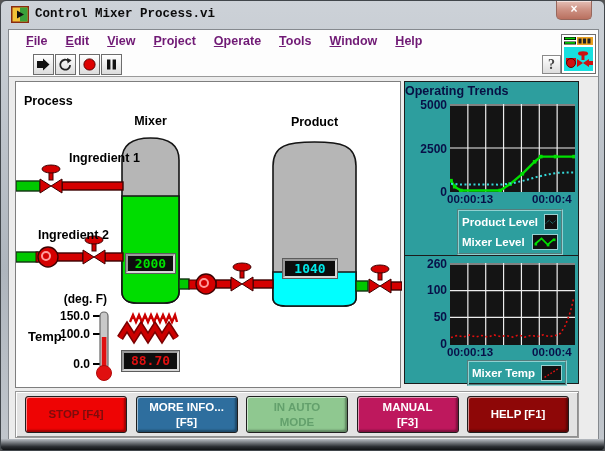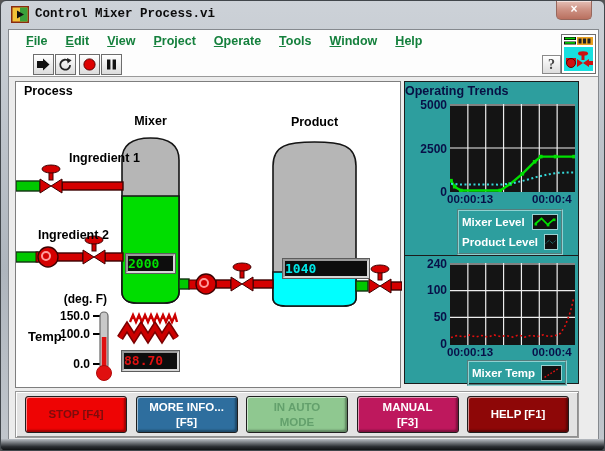--- a/index.html
+++ b/index.html
@@ -10,35 +10,35 @@
   
   .titlebar{position:absolute;left:0;top:0;width:100%;height:28px;}
   .tb-icon{position:absolute;left:10px;top:5px;width:18px;height:17px;}
   .tb-title{position:absolute;left:34px;top:0;height:28px;line-height:27px;font-size:12.5px;font-weight:700;color:#0b0b0b;font-family:Liberation Mono, monospace;}
   .close-btn{position:absolute;right:12px;top:0;width:36px;height:19px;border:1px solid #97675c;border-top:none;
     border-radius:0 0 5px 5px;background:linear-gradient(180deg,#e5c0b6,#cf9486 45%,#b9705f);color:#fff;
     font-size:12px;font-weight:700;text-align:center;line-height:17px;cursor:default;box-shadow:inset 0 1px 0 rgba(255,255,255,.55);}
   
   .content{position:absolute;left:7px;top:28px;width:591px;height:412px;background:#fff;border:1px solid #85898e;}
   .menubar{position:absolute;left:0;top:0;width:100%;height:22px;background:#fdfdfd;display:flex;align-items:center;padding-left:8px;}
-  .menu-item{padding:0 9px;font-size:12.5px;font-weight:700;color:#15803d;}
+  .menu-item{padding:0 9px;font-size:12.5px;font-weight:700;color:#701a75;}
   .menu-item u{text-decoration:underline;}
   .toolbar{position:absolute;left:0;top:22px;width:100%;height:25px;background:#fdfdfd;border-bottom:1px solid #9a9a9a;}
   .tool-btn{position:absolute;top:2px;width:21px;height:21px;border:1px solid #6d6d6d;background:linear-gradient(180deg,#ffffff,#dcdcdc);
     display:flex;align-items:center;justify-content:center;}
   .help-btn{position:absolute;left:533px;top:3px;width:19px;height:19px;border:1px solid #8a8a8a;background:linear-gradient(180deg,#fff,#ddd);
     text-align:center;line-height:17px;font-family:"Liberation Serif",serif;font-weight:700;font-size:14px;color:#444;}
   .vi-icon-box{position:absolute;left:552px;top:4px;width:35px;height:40px;border:1px solid #6e6e6e;background:#fff;padding:1px;}
   
   .frontpanel{position:absolute;left:0;top:47px;width:589px;height:363px;background:#ececec;}
   .process-box{position:absolute;left:6px;top:4px;width:386px;height:307px;background:#ffffff;border:1px solid #7e7e7e;}
   .plabel{position:absolute;font-size:12.5px;font-weight:700;color:#000;white-space:nowrap;}
   .scale-label{position:absolute;font-size:12px;font-weight:700;color:#000;text-align:right;width:46px;}
   .lcd{position:absolute;background:#0d0d0d;border:2px solid;border-color:#9a9a9a #d6d6d6 #d6d6d6 #9a9a9a;outline:1px solid #5c5c5c;
-    font-family:"DejaVu Sans Mono",monospace;font-weight:700;line-height:15px;font-size:13px;}
+    font-family:"DejaVu Sans Mono",monospace;font-weight:700;text-align:center;line-height:15px;font-size:13px;}
   
   .trend-panel{position:absolute;left:395px;width:175px;background:#2d9e9e;border:1px solid #1c1c1c;}
   .tp-top{top:4px;height:175px;}
   .tp-bottom{top:179px;height:128px;border-top:none;}
   .tp-title{position:absolute;left:0;top:2px;width:100%;font-size:12.5px;font-weight:700;color:#071043;}
   .axis-y{position:absolute;left:2px;width:40px;text-align:right;font-size:12px;font-weight:700;color:#081048;}
   .axis-x{position:absolute;font-size:11.5px;font-weight:700;color:#081048;white-space:nowrap;}
   .chart-svg{position:absolute;background:#141414;}
   .legend-box{position:absolute;border:2px groove #8fd0d0;padding:1px 3px;}
   .legend-row{display:flex;align-items:center;justify-content:space-between;height:20px;}
@@ -213,28 +213,28 @@
             <circle cx="88" cy="291" r="7.5" fill="#e01010" stroke="#b00a0a"></circle>
           </g>
 
           <g>
             <polyline points="114,240 117,233 120,240 123,233 126,240 129,233 132,240 135,233 138,240 141,233 144,240 147,233 150,240 153,233 156,240 159,233 161,240" fill="none" stroke="#cc0000" stroke-width="2.4"></polyline>
             <polyline points="104,256 111,245 118,256 125,245 132,256 139,245 146,256 153,245 160,256" fill="none" stroke="#7a0000" stroke-width="7"></polyline>
             <polyline points="104,256 111,245 118,256 125,245 132,256 139,245 146,256 153,245 160,256" fill="none" stroke="#cc0000" stroke-width="4"></polyline>
           </g>
         </svg>
 
-        <span class="plabel" style="left:8px;top:2px;">Process</span>
+        <span class="plabel" style="left:8px;top:12px;">Process</span>
         <span class="plabel" style="left:92px;top:32px;width:85px;text-align:center;">Mixer</span>
         <span class="plabel" style="left:256px;top:33px;width:85px;text-align:center;">Product</span>
         <span class="plabel" style="left:22px;top:69px;padding-left:31px;">Ingredient 1</span>
         <span class="plabel" style="left:22px;top:146px;">Ingredient 2</span>
 
         <div class="lcd" style="left:110px;top:172px;width:49px;height:19px;color:#00e000;">2000</div>
-        <div class="lcd" style="left:267px;top:177px;width:86px;height:19px;color:#00e8e8;">1040</div>
+        <div class="lcd" style="left:267px;top:177px;width:54px;height:19px;color:#00e8e8;">1040</div>
         <div class="lcd" style="left:106px;top:269px;width:57px;height:20px;color:#e01010;">88.70</div>
 
         <span class="scale-label" style="left:35px;top:210px;width:56px;">(deg. F)</span>
         <span class="scale-label" style="left:28px;top:227px;">150.0</span>
         <span class="scale-label" style="left:28px;top:245px;">100.0</span>
         <span class="scale-label" style="left:28px;top:275px;">0.0</span>
         <span class="plabel" style="left:12px;top:247px;font-size:13px;">Temp.</span>
       </div>
 
       <div class="trend-panel tp-top">
@@ -261,39 +261,39 @@
             <rect x="82.84" y="55.96" width="3.6" height="3.6" fill="#00e000"></rect>
             <rect x="88.99" y="50.800000000000004" width="3.6" height="3.6" fill="#00e000"></rect>
             <rect x="103.75" y="50.800000000000004" width="3.6" height="3.6" fill="#00e000"></rect>
             <rect x="122.2" y="50.800000000000004" width="3.6" height="3.6" fill="#00e000"></rect>
             <polyline points="1,79.776 10.84,80.464 50.2,80.636 62.5,79.26 74.8,76.336 87.1,72.896 99.4,70.144 108.01,68.768 124,68.424" fill="none" stroke="#35d8d8" stroke-width="2" stroke-dasharray="2 2.5"></polyline>
           </svg>
         <span class="axis-x" style="left:42px;top:111px;">00:00:13</span>
         <span class="axis-x" style="left:127px;top:111px;width:46px;overflow:hidden;">00:00:4</span>
         <div class="legend-box" style="left:52px;top:127px;width:106px;">
           <div class="legend-row">
+            <span class="legend-label">Product Level</span>
+            <svg class="legend-sample" viewBox="0 0 26 16">
+              <polyline points="2,11 9,4 16,11 23,5" fill="none" stroke="#35d8d8" stroke-width="1.6" stroke-dasharray="2 2"></polyline>
+            </svg>
+          </div>
+          <div class="legend-row">
             <span class="legend-label">Mixer Level</span>
             <svg class="legend-sample" viewBox="0 0 26 16">
               <polyline points="2,10 9,4 16,11 23,5" fill="none" stroke="#00e000" stroke-width="2"></polyline>
               <rect x="1" y="9" width="3" height="3" fill="#00e000"></rect>
                 <rect x="15" y="10" width="3" height="3" fill="#00e000"></rect>
                 <rect x="22" y="4" width="3" height="3" fill="#00e000"></rect>
             </svg>
           </div>
-          <div class="legend-row">
-            <span class="legend-label">Product Level</span>
-            <svg class="legend-sample" viewBox="0 0 26 16">
-              <polyline points="2,11 9,4 16,11 23,5" fill="none" stroke="#35d8d8" stroke-width="1.6" stroke-dasharray="2 2"></polyline>
-            </svg>
-          </div>
         </div>
       </div>
 
       <div class="trend-panel tp-bottom">
-        <span class="axis-y" style="top:1px;">240</span>
+        <span class="axis-y" style="top:1px;">260</span>
         <span class="axis-y" style="top:27px;">100</span>
         <span class="axis-y" style="top:54px;">50</span>
         <span class="axis-y" style="top:81px;">0</span>
         <svg class="chart-svg" style="left:45px;top:7px;" width="125" height="82" viewBox="0 0 125 82">
             <line x1="0" y1="54.333333333333336" x2="125" y2="54.333333333333336" stroke="#ededed" stroke-width="1.2"></line>
             <line x1="0" y1="27.66666666666667" x2="125" y2="27.66666666666667" stroke="#ededed" stroke-width="1.2"></line>
             <line x1="0" y1="1" x2="125" y2="1" stroke="#ededed" stroke-width="1.2"></line>
             <line x1="17.857142857142858" y1="0" x2="17.857142857142858" y2="82" stroke="#ededed" stroke-width="1.2"></line>
             <line x1="35.714285714285715" y1="0" x2="35.714285714285715" y2="82" stroke="#ededed" stroke-width="1.2"></line>
             <line x1="53.57142857142857" y1="0" x2="53.57142857142857" y2="82" stroke="#ededed" stroke-width="1.2"></line>

